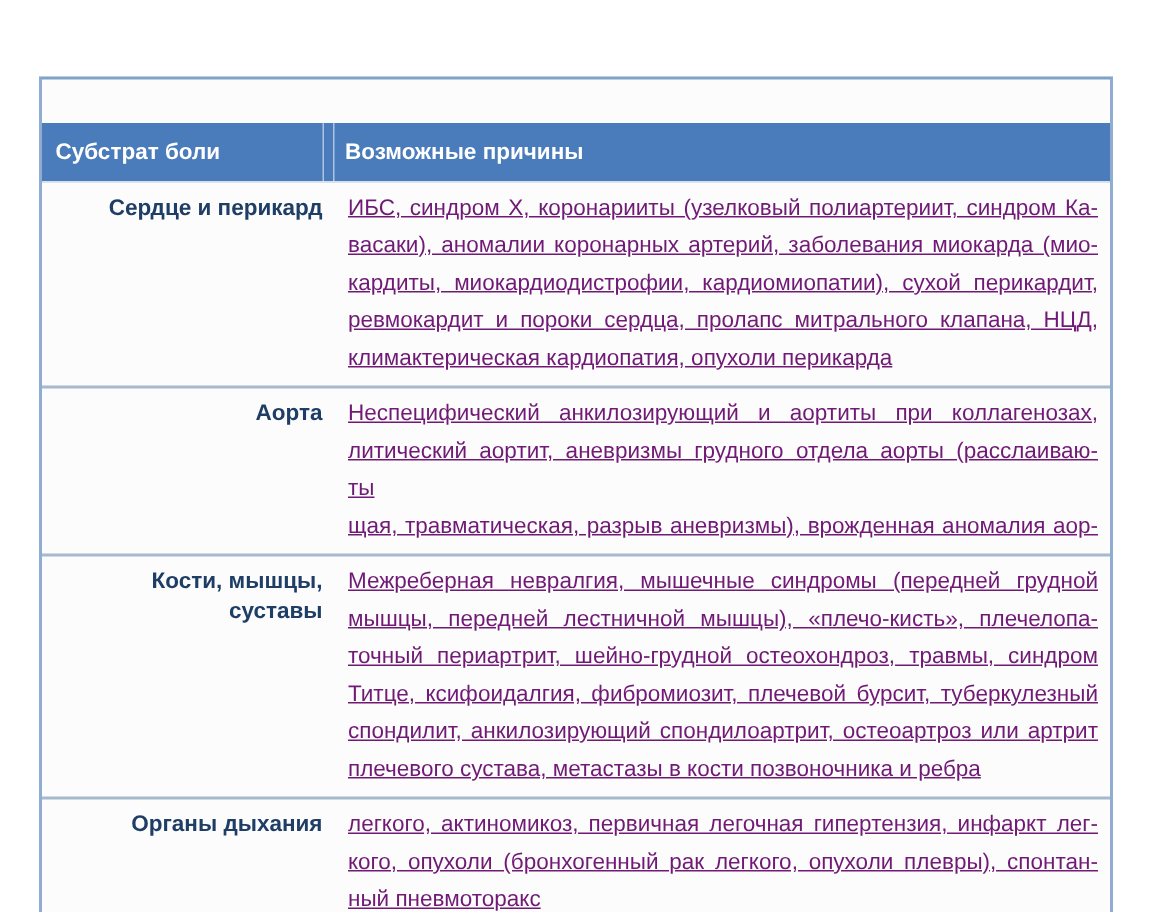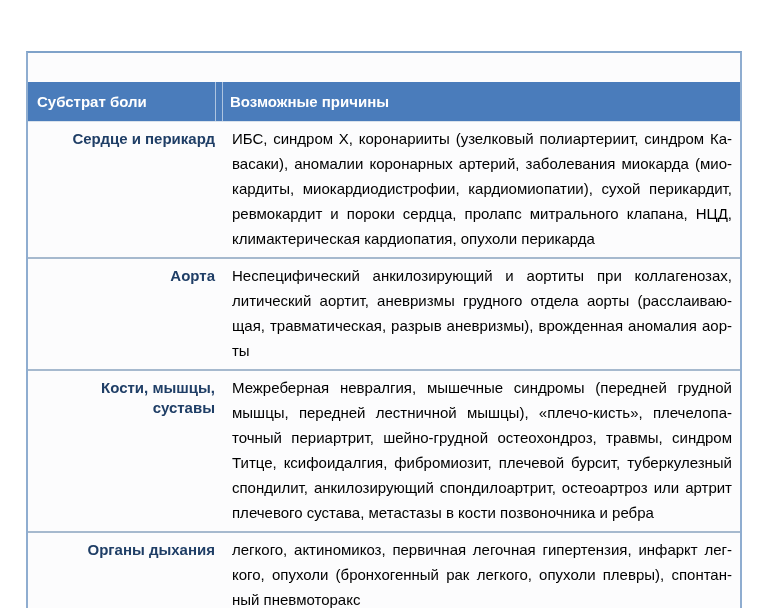--- a/index.html
+++ b/index.html
@@ -85,21 +85,22 @@
     font-weight: bold;
     color: #1F3E66;
     line-height: 20px;
     text-align: right;
   }
   .cell-causes {
     flex: 1;
     box-sizing: border-box;
     padding: 0 8px 0 9px;
     font-size: 15px;
-    color: #000000;
+    color: #701a75;
+    text-decoration: underline;
   }
   .cline {
     line-height: 25px;
     white-space: normal;
     text-align: justify;
     text-align-last: justify;
     overflow: hidden;
     height: 25px;
   }
   .cline.last {
@@ -130,22 +131,22 @@
         <div class="cline">ревмокардит и пороки сердца, пролапс митрального клапана, НЦД,</div>
         <div class="cline last">климактерическая кардиопатия, опухоли перикарда</div>
       </div>
     </div>
 
     <div class="trow sep">
       <div class="cell-substrate">Аорта</div>
       <div class="cell-causes">
         <div class="cline">Неспецифический анкилозирующий и аортиты при коллагенозах, сифи-</div>
         <div class="cline">литический аортит, аневризмы грудного отдела аорты (расслаиваю-</div>
+        <div class="cline last">ты</div>
         <div class="cline">щая, травматическая, разрыв аневризмы), врожденная аномалия аор-</div>
-        <div class="cline last">ты</div>
       </div>
     </div>
 
     <div class="trow sep">
       <div class="cell-substrate">Кости, мышцы, суставы</div>
       <div class="cell-causes">
         <div class="cline">Межреберная невралгия, мышечные синдромы (передней грудной</div>
         <div class="cline">мышцы, передней лестничной мышцы), «плечо-кисть», плечелопа-</div>
         <div class="cline">точный периартрит, шейно-грудной остеохондроз, травмы, синдром</div>
         <div class="cline">Титце, ксифоидалгия, фибромиозит, плечевой бурсит, туберкулезный</div>

